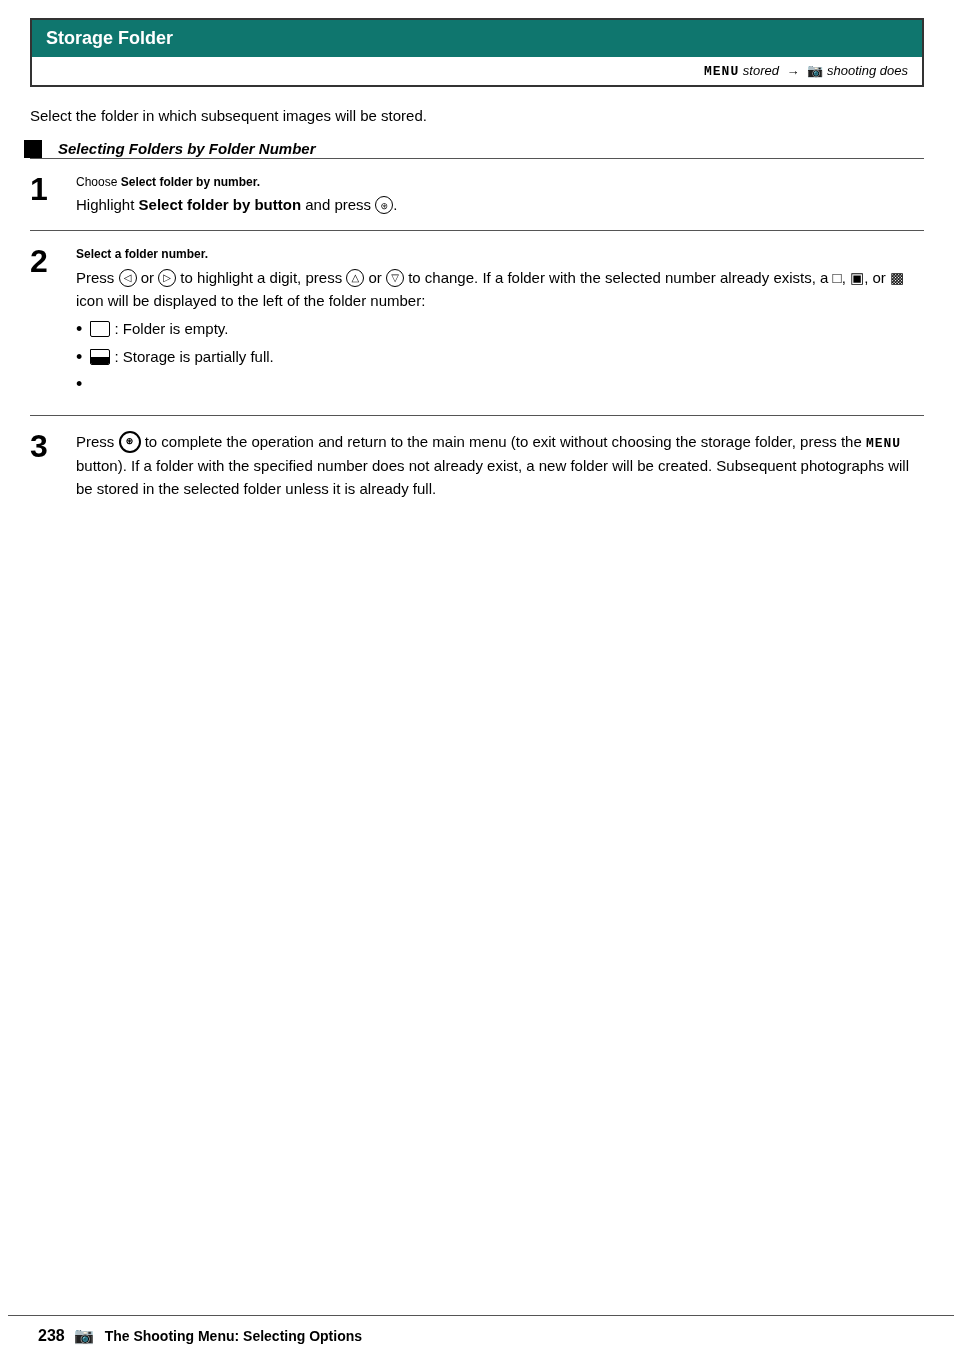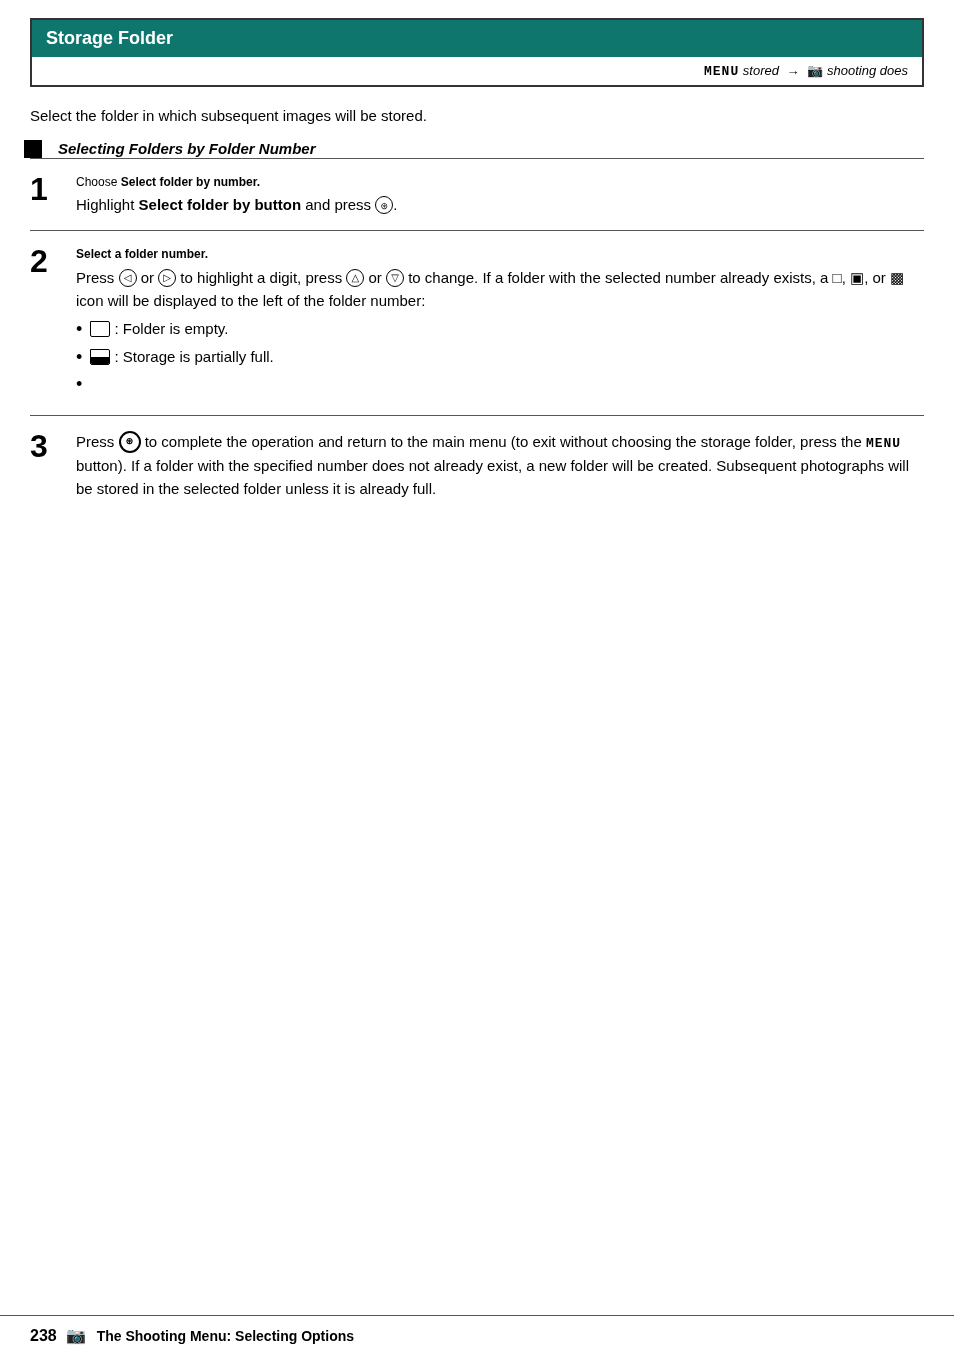--- a/index.html
+++ b/index.html
@@ -188,21 +188,21 @@
 
     .bullet-dot {
       font-size: 18px;
       line-height: 1.3;
     }
 
     
     .page-footer {
       position: absolute;
       bottom: 18px;
-      left: 0;
+      left: 8px;
       right: 0;
       padding: 0 30px;
       display: flex;
       align-items: center;
       gap: 10px;
       border-top: 1.5px solid #555;
       padding-top: 10px;
     }
 
     .footer-page-number {

